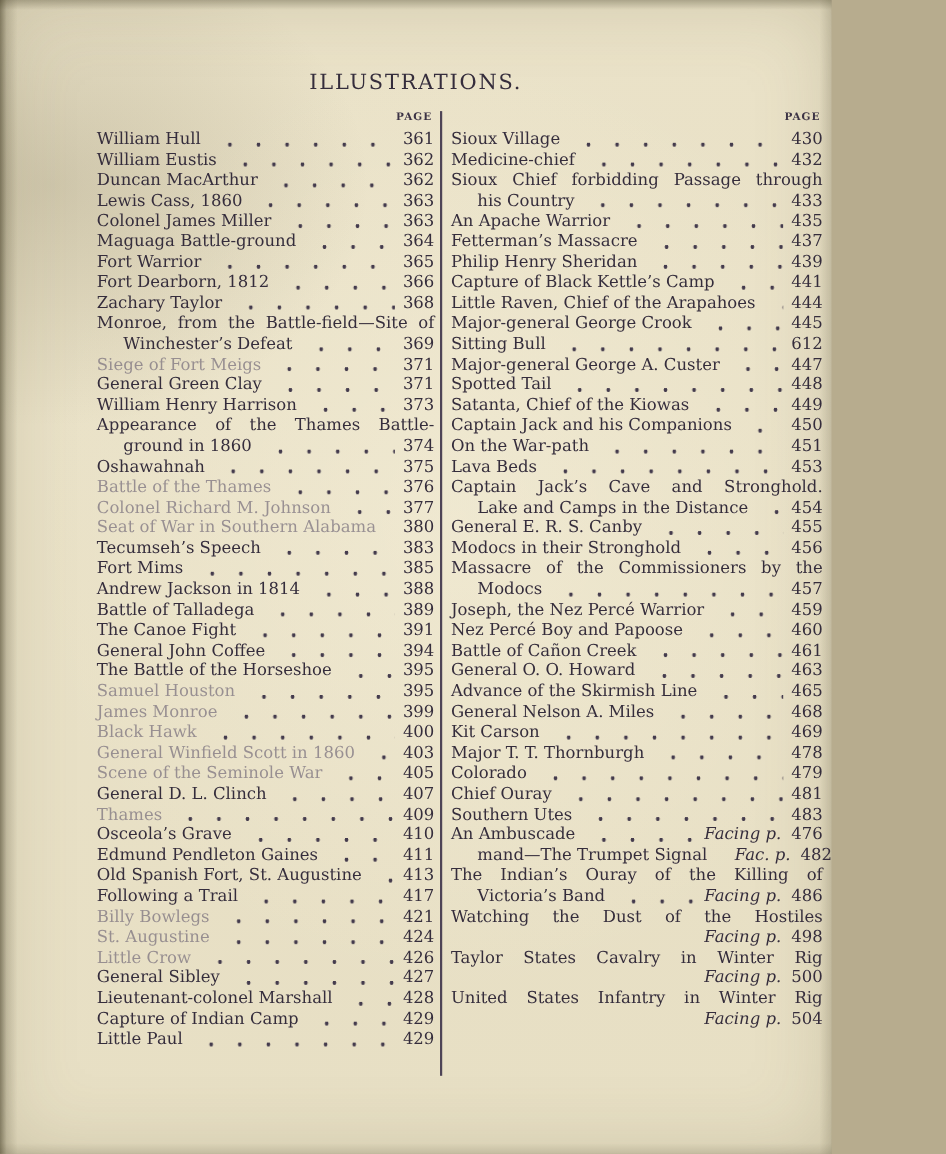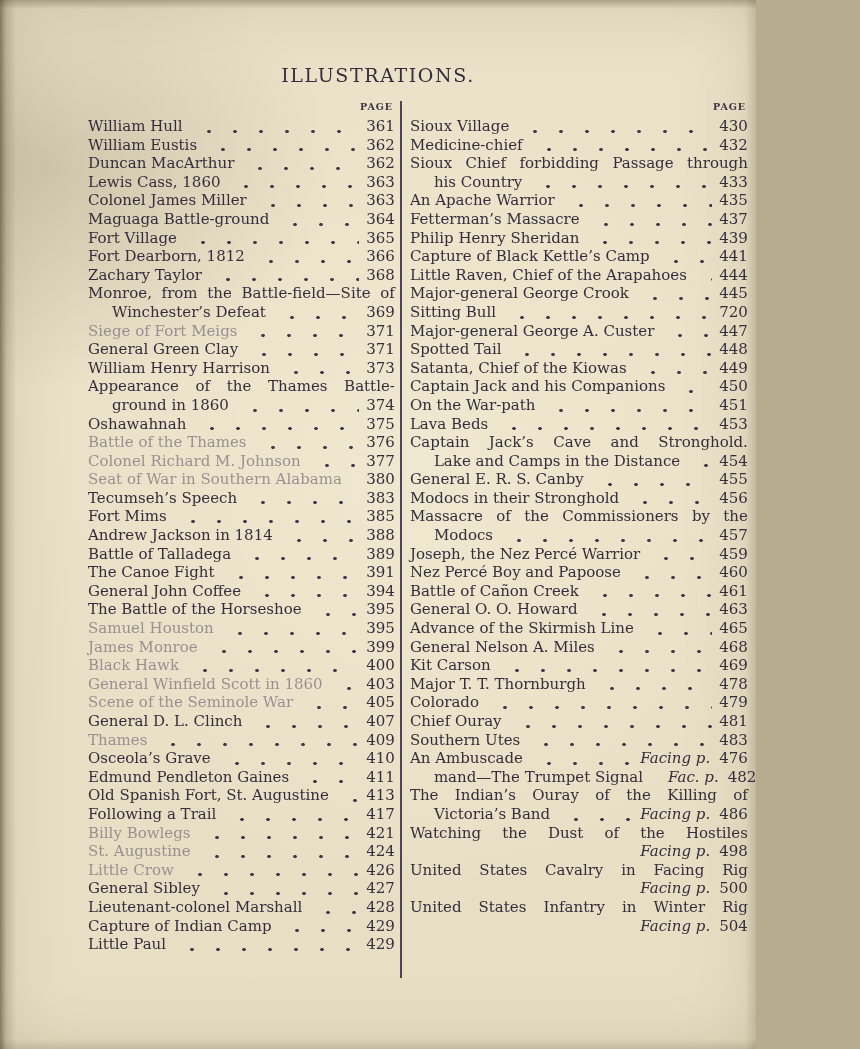--- a/index.html
+++ b/index.html
@@ -110,21 +110,21 @@
           </div>
           <div class="entry">
             <div class="line">
               <span class="label">Maguaga Battle-ground</span>
               <span class="leader"></span>
               <span class="num">364</span>
             </div>
           </div>
           <div class="entry">
             <div class="line">
-              <span class="label">Fort Village</span>
+              <span class="label">Fort Warrior</span>
               <span class="leader"></span>
               <span class="num">365</span>
             </div>
           </div>
           <div class="entry">
             <div class="line">
               <span class="label">Fort Dearborn, 1812</span>
               <span class="leader"></span>
               <span class="num">366</span>
             </div>
@@ -442,21 +442,21 @@
             <div class="line">
               <span class="label">Major-general George Crook</span>
               <span class="leader"></span>
               <span class="num">445</span>
             </div>
           </div>
           <div class="entry">
             <div class="line">
               <span class="label">Sitting Bull</span>
               <span class="leader"></span>
-              <span class="num">720</span>
+              <span class="num">612</span>
             </div>
           </div>
           <div class="entry">
             <div class="line">
               <span class="label">Major-general George A. Custer</span>
               <span class="leader"></span>
               <span class="num">447</span>
             </div>
           </div>
           <div class="entry">
@@ -627,21 +627,21 @@
             </div>
           </div>
           <div class="entry">
             <div class="line wrap-first"><span class="label">Watching the Dust of the Hostiles</span></div>
             <div class="line line-end">
               <span class="facing">Facing p.</span>
               <span class="num">498</span>
             </div>
           </div>
           <div class="entry">
-            <div class="line wrap-first"><span class="label">United States Cavalry in Facing Rig</span></div>
+            <div class="line wrap-first"><span class="label">Taylor States Cavalry in Winter Rig</span></div>
             <div class="line line-end">
               <span class="facing">Facing p.</span>
               <span class="num">500</span>
             </div>
           </div>
           <div class="entry">
             <div class="line wrap-first"><span class="label">United States Infantry in Winter Rig</span></div>
             <div class="line line-end">
               <span class="facing">Facing p.</span>
               <span class="num">504</span>

